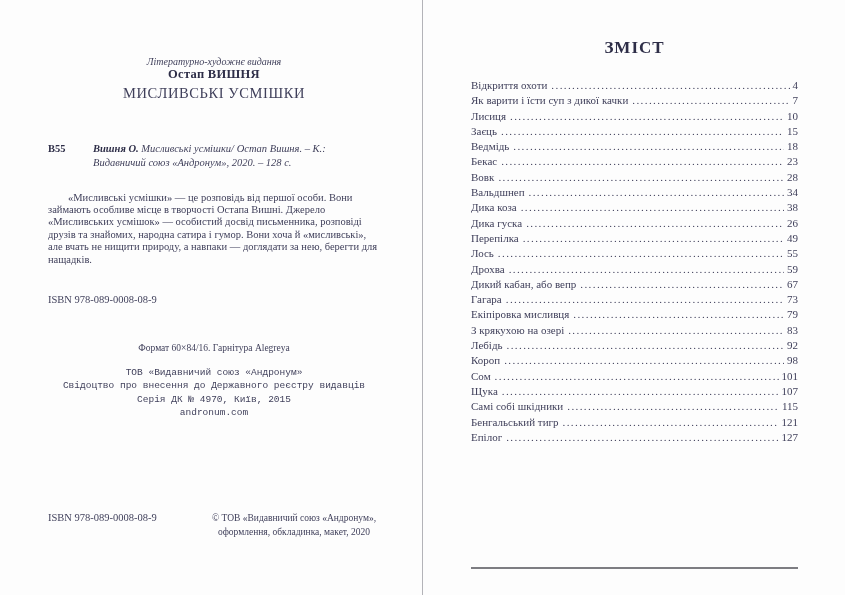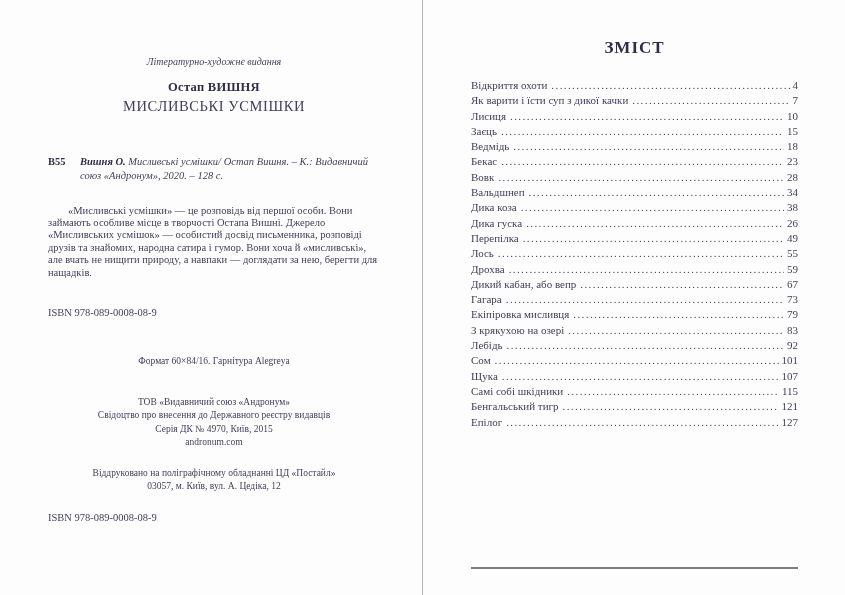--- a/index.html
+++ b/index.html
@@ -23,40 +23,40 @@
     background:var(--divider);
   }
   
   .left-page{
     position:absolute;left:48px;top:0;width:332px;height:523px;
   }
   .edition-note{
     margin-top:56px;text-align:center;font-style:italic;font-size:10px;
   }
   .author-line{
-    margin-top:13px;text-align:center;font-weight:bold;font-size:12.5px;
+    text-align:center;font-weight:bold;font-size:12.5px;
     color:var(--text-strong);letter-spacing:.3px;
   }
   .book-title{
     margin-top:3px;text-align:center;font-size:14.5px;letter-spacing:.6px;
   }
   .catalog{
-    margin-top:40px;display:flex;font-size:10.5px;line-height:1.32;
+    margin-top:40px;display:flex;font-size:10.5px;line-height:1.32;gap:13px;
   }
   .catalog-code{font-weight:bold;color:var(--text-strong);width:32px;flex:none;}
   .catalog-text{flex:1;font-style:italic;}
   .catalog-text b{color:var(--text-strong);}
   .annotation{
     margin-top:22px;font-size:10.5px;line-height:1.18;text-indent:20px;
     text-align:left;
   }
   .isbn-top{margin-top:28px;font-size:10.5px;}
   .format-line{margin-top:38px;text-align:center;font-size:9.5px;}
   .imprint-block{text-align:center;font-size:9.5px;line-height:13.5px;}
-  .publisher-block{margin-top:30px;}
+  .publisher-block{margin-top:13px;font-family:Liberation Mono, monospace;}
   .print-block{margin-top:17px;}
   .bottom-row{
     position:absolute;left:0;top:512px;width:332px;
     display:flex;justify-content:space-between;align-items:flex-start;
   }
   .isbn-bottom{font-size:10.5px;}
   .copyright-block{width:172px;text-align:center;font-size:9.5px;line-height:13.5px;}
   
   .right-page{
     position:absolute;left:471px;top:0;width:327px;height:595px;
@@ -105,28 +105,28 @@
   <div class="format-line">Формат 60×84/16. Гарнітура Alegreya</div>
 
   <div class="imprint-block publisher-block">
 
   <div class="imprint-line">ТОВ «Видавничий союз «Андронум»</div>
       <div class="imprint-line">Свідоцтво про внесення до Державного реєстру видавців</div>
       <div class="imprint-line">Серія ДК № 4970, Київ, 2015</div>
       <div class="imprint-line">andronum.com</div>
     </div>
 
-  <div class="imprint-block print-block">
-
-  <div class="imprint-line">Віддруковано на поліграфічному обладнанні ЦД «Постайл»</div>
-      <div class="imprint-line">03057, м. Київ, вул. А. Цедіка, 12</div>
-    </div>
 
   <div class="bottom-row">
     <div class="isbn-bottom">ISBN 978-089-0008-08-9</div>
+    <div class="copyright-block">
+
+    <div class="copyright-line">© ТОВ «Видавничий союз «Андронум»,</div>
+        <div class="copyright-line">оформлення, обкладинка, макет, 2020</div>
+      </div>
   </div>
 </div>
 
 <div class="right-page">
   <div class="toc-title">ЗМІСТ</div>
 
   <div class="toc-list">
 
   <div class="toc-row">
       <span class="toc-label">Відкриття охоти</span>
@@ -212,20 +212,25 @@
       <span class="toc-label">З крякухою на озері</span>
       <span class="toc-leader"></span>
       <span class="toc-page">83</span>
     </div>
       <div class="toc-row">
       <span class="toc-label">Лебідь</span>
       <span class="toc-leader"></span>
       <span class="toc-page">92</span>
     </div>
       <div class="toc-row">
+      <span class="toc-label">Короп</span>
+      <span class="toc-leader"></span>
+      <span class="toc-page">98</span>
+    </div>
+      <div class="toc-row">
       <span class="toc-label">Сом</span>
       <span class="toc-leader"></span>
       <span class="toc-page">101</span>
     </div>
       <div class="toc-row">
       <span class="toc-label">Щука</span>
       <span class="toc-leader"></span>
       <span class="toc-page">107</span>
     </div>
       <div class="toc-row">

